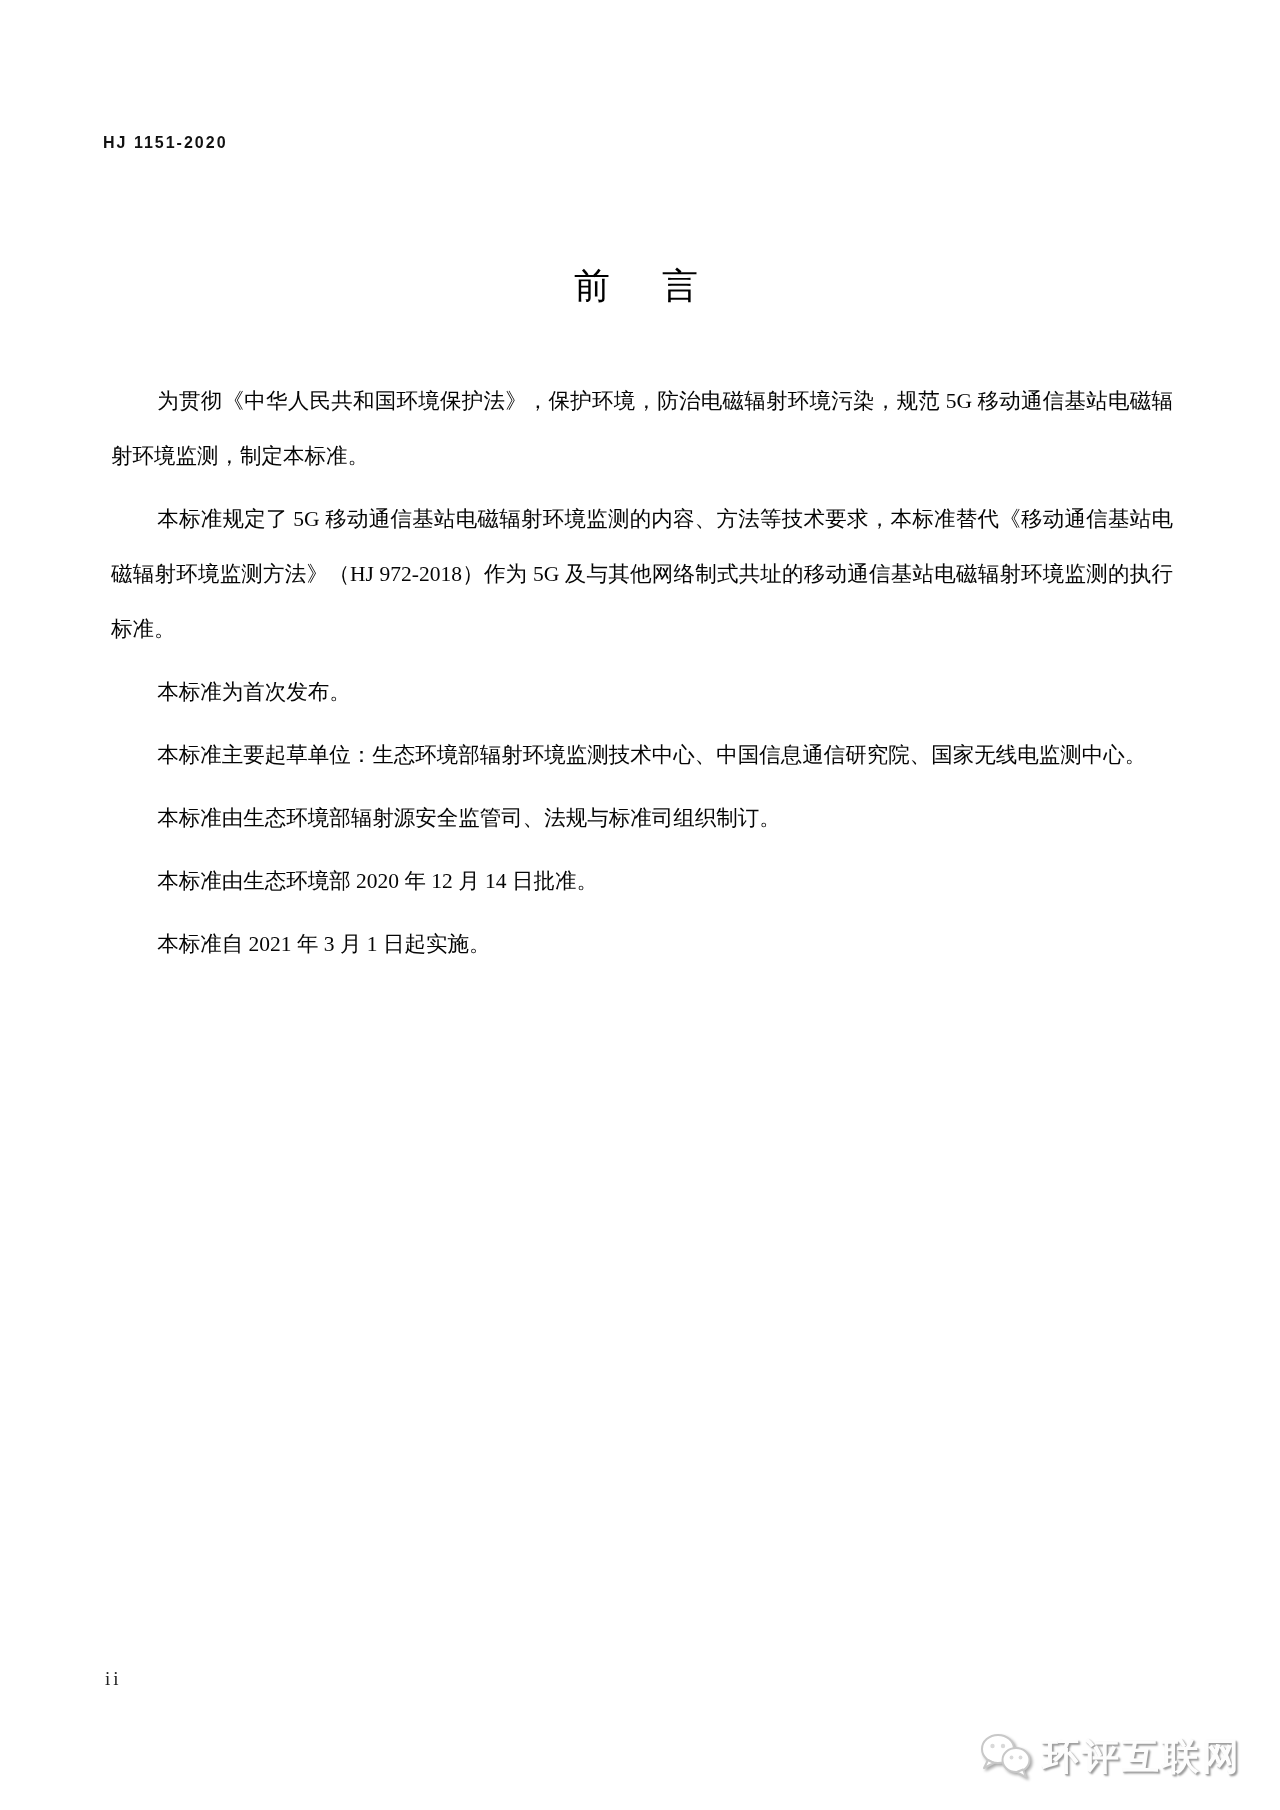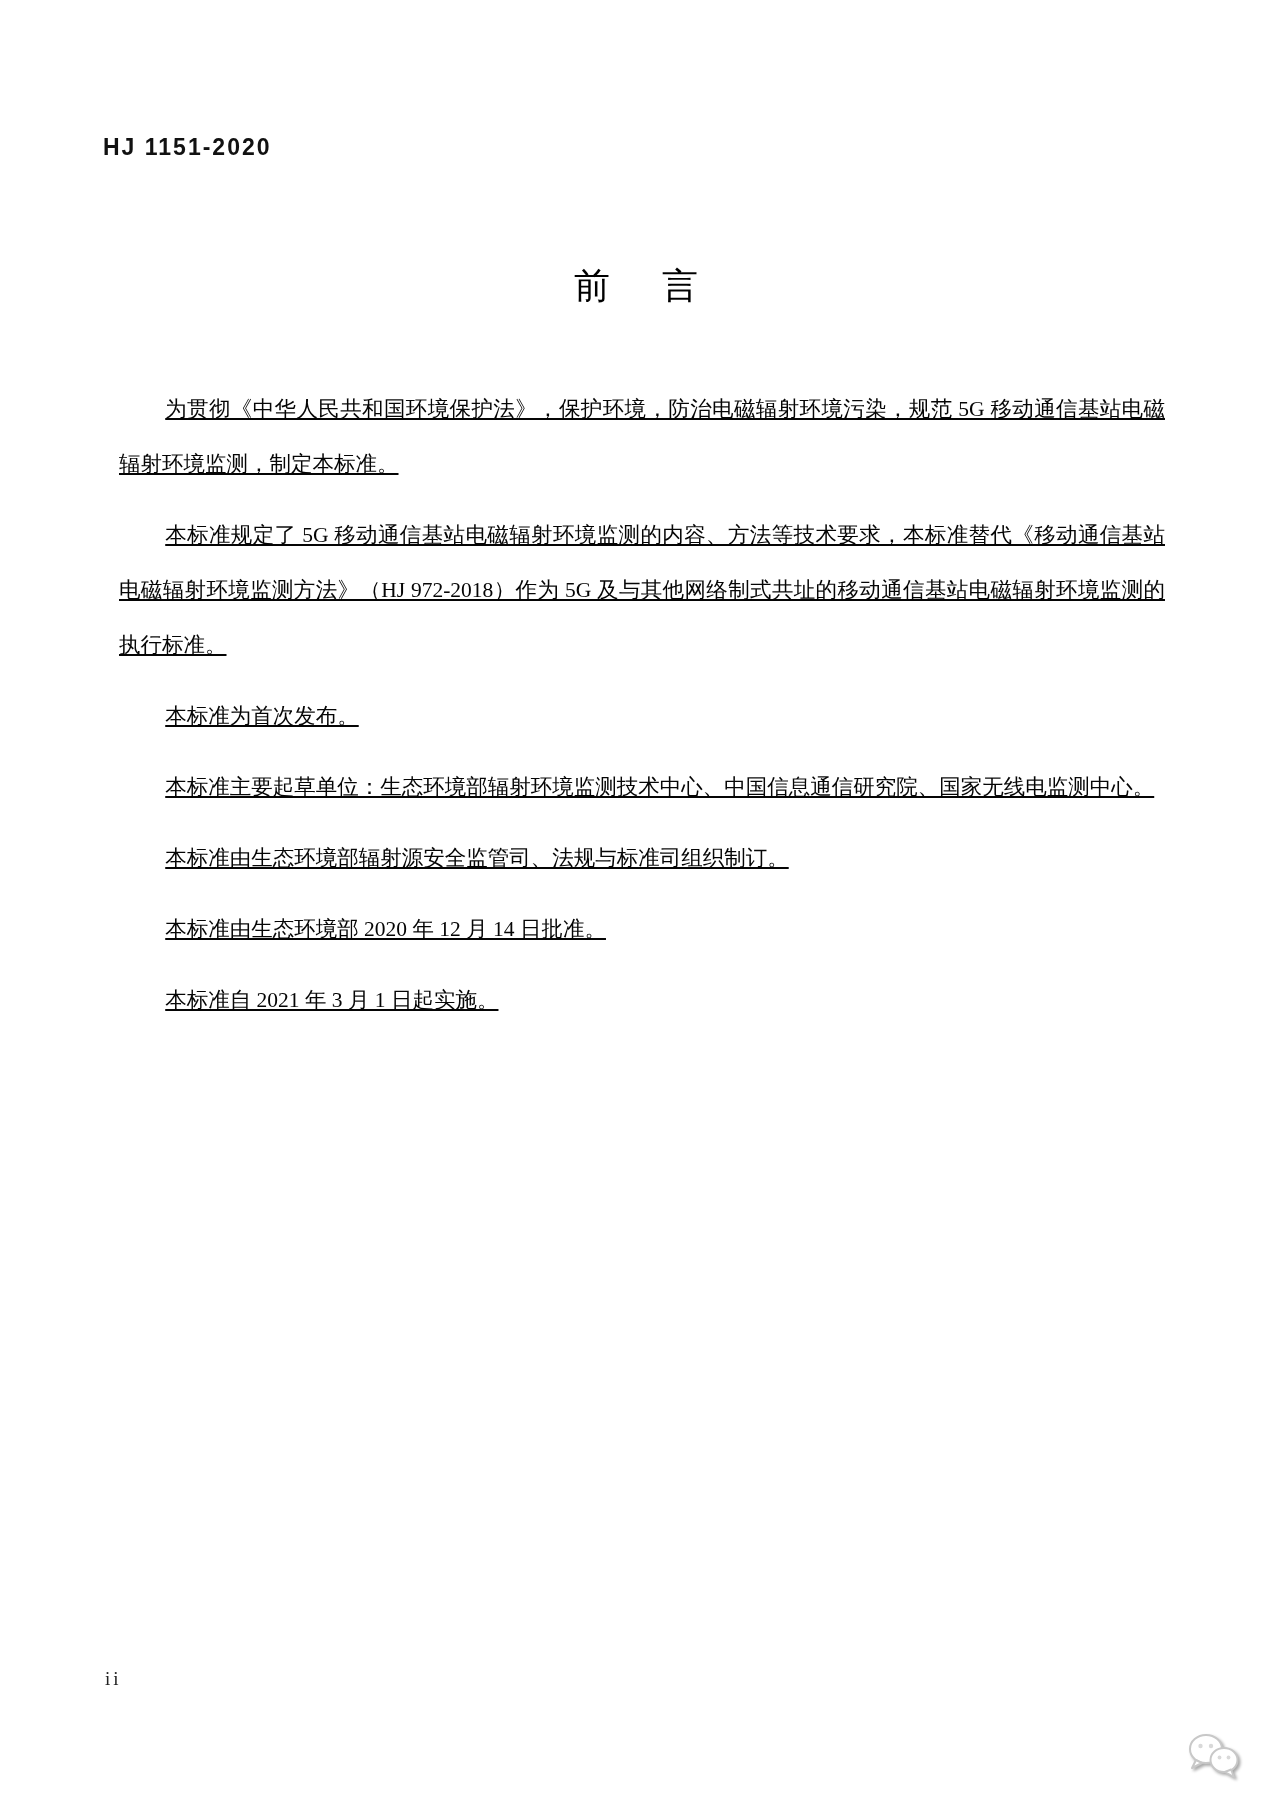--- a/index.html
+++ b/index.html
@@ -14,21 +14,21 @@
     background: #ffffff;
     overflow: hidden;
     font-family: "Liberation Serif", "DejaVu Serif", serif;
     color: #000000;
   }
   .doc-header {
     position: absolute;
     top: 134px;
     left: 103px;
     font-family: "Liberation Sans", "DejaVu Sans", sans-serif;
-    font-size: 23px;
+    font-size: 16px;
     font-weight: 700;
     letter-spacing: 2px;
     color: #111111;
     text-align: center;
   }
   .doc-title {
     position: absolute;
     top: 262px;
     left: 0;
     width: 100%;
@@ -39,28 +39,27 @@
     letter-spacing: 8px;
     color: #000000;
   }
   .doc-body {
     position: absolute;
     top: 366px;
     left: 103px;
     width: 1078px;
   }
   .doc-body p {
-    margin: 16px;
+    margin: 8px;
     text-indent: 2.15em;
     font-size: 21.5px;
     line-height: 55px;
     text-align: justify;
     text-justify: inter-ideograph;
     color: #050505;
-    text-decoration: underline;
   }
   .page-number {
     position: absolute;
     left: 105px;
     top: 1668px;
     font-size: 19px;
     letter-spacing: 3px;
     font-family: "Liberation Serif", "DejaVu Serif", serif;
     color: #222222;
   }
@@ -119,15 +118,16 @@
       <circle cx="14.5" cy="14" r="2.2" fill="#d9d9d9"></circle>
       <circle cx="25" cy="14" r="2.2" fill="#d9d9d9"></circle>
 
       <g fill="#ffffff" stroke="#c8c8c8" stroke-width="2">
         <ellipse cx="38" cy="28" rx="13.5" ry="12"></ellipse>
         <path d="M45 37.5 L48 45 L39 40 Z" stroke-linejoin="round"></path>
       </g>
       <circle cx="33.5" cy="25.5" r="1.9" fill="#d9d9d9"></circle>
       <circle cx="42.5" cy="25.5" r="1.9" fill="#d9d9d9"></circle>
     </svg>
+    <span class="watermark-text">环评互联网</span>
   </div>
 
 </div>
 
 </body></html>

